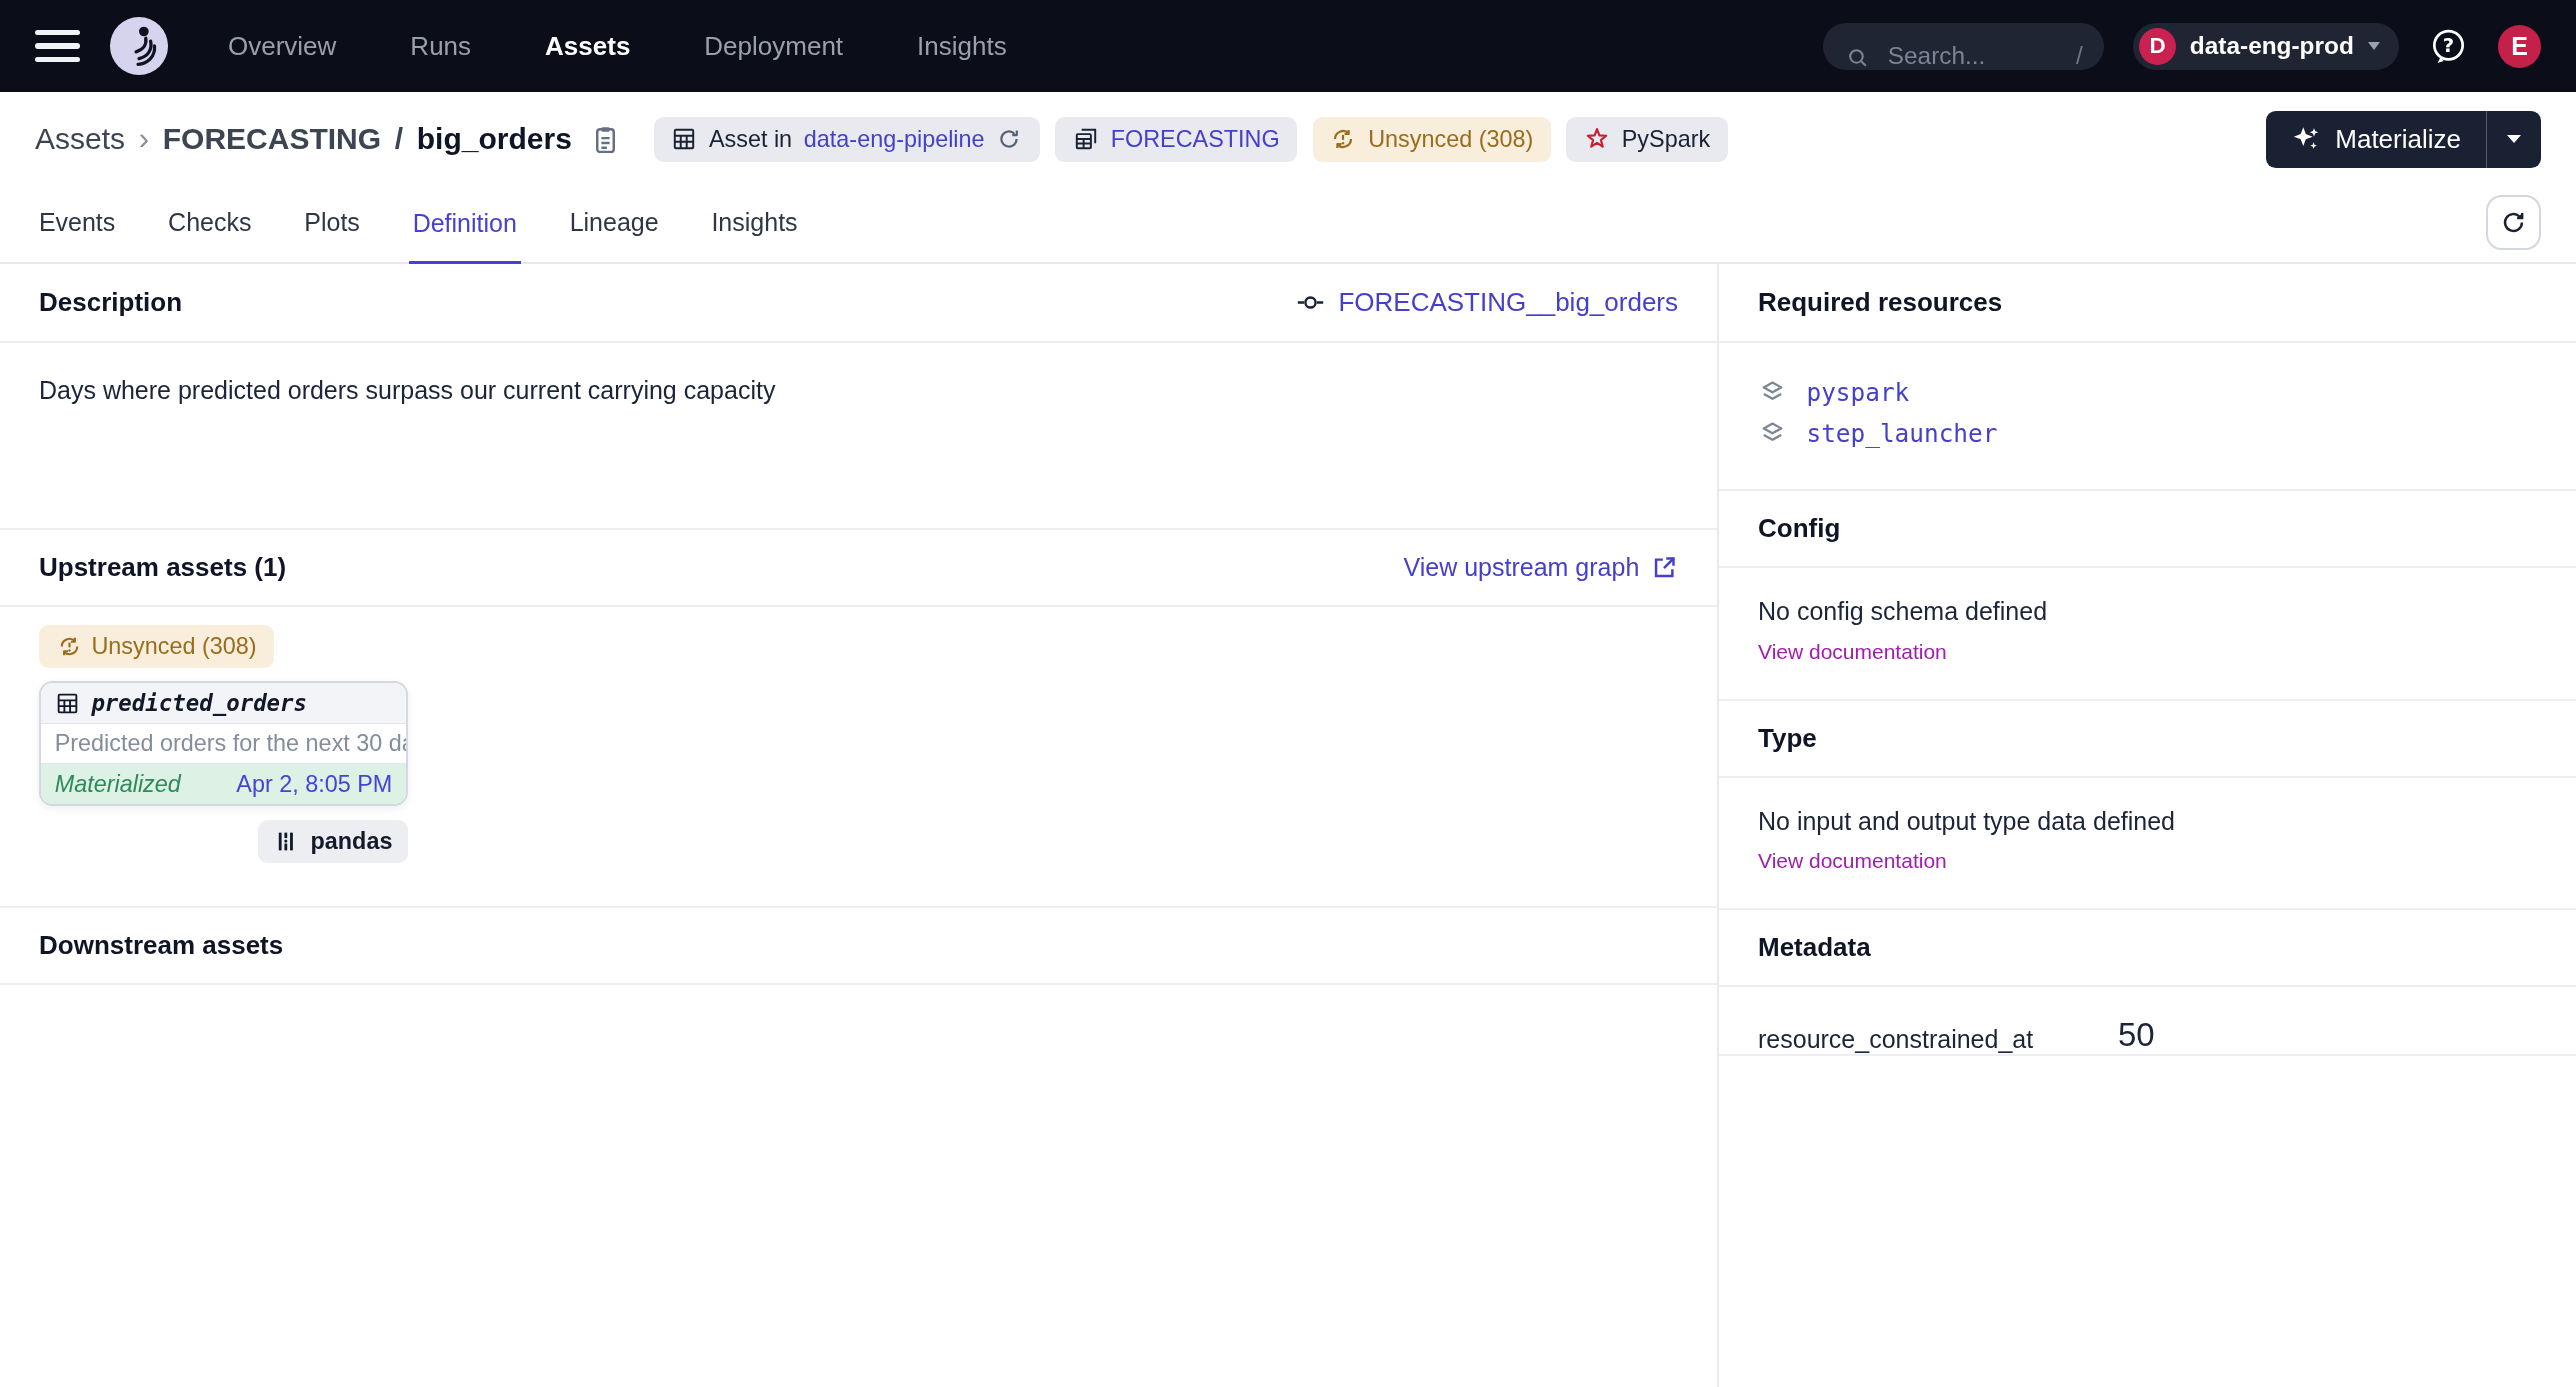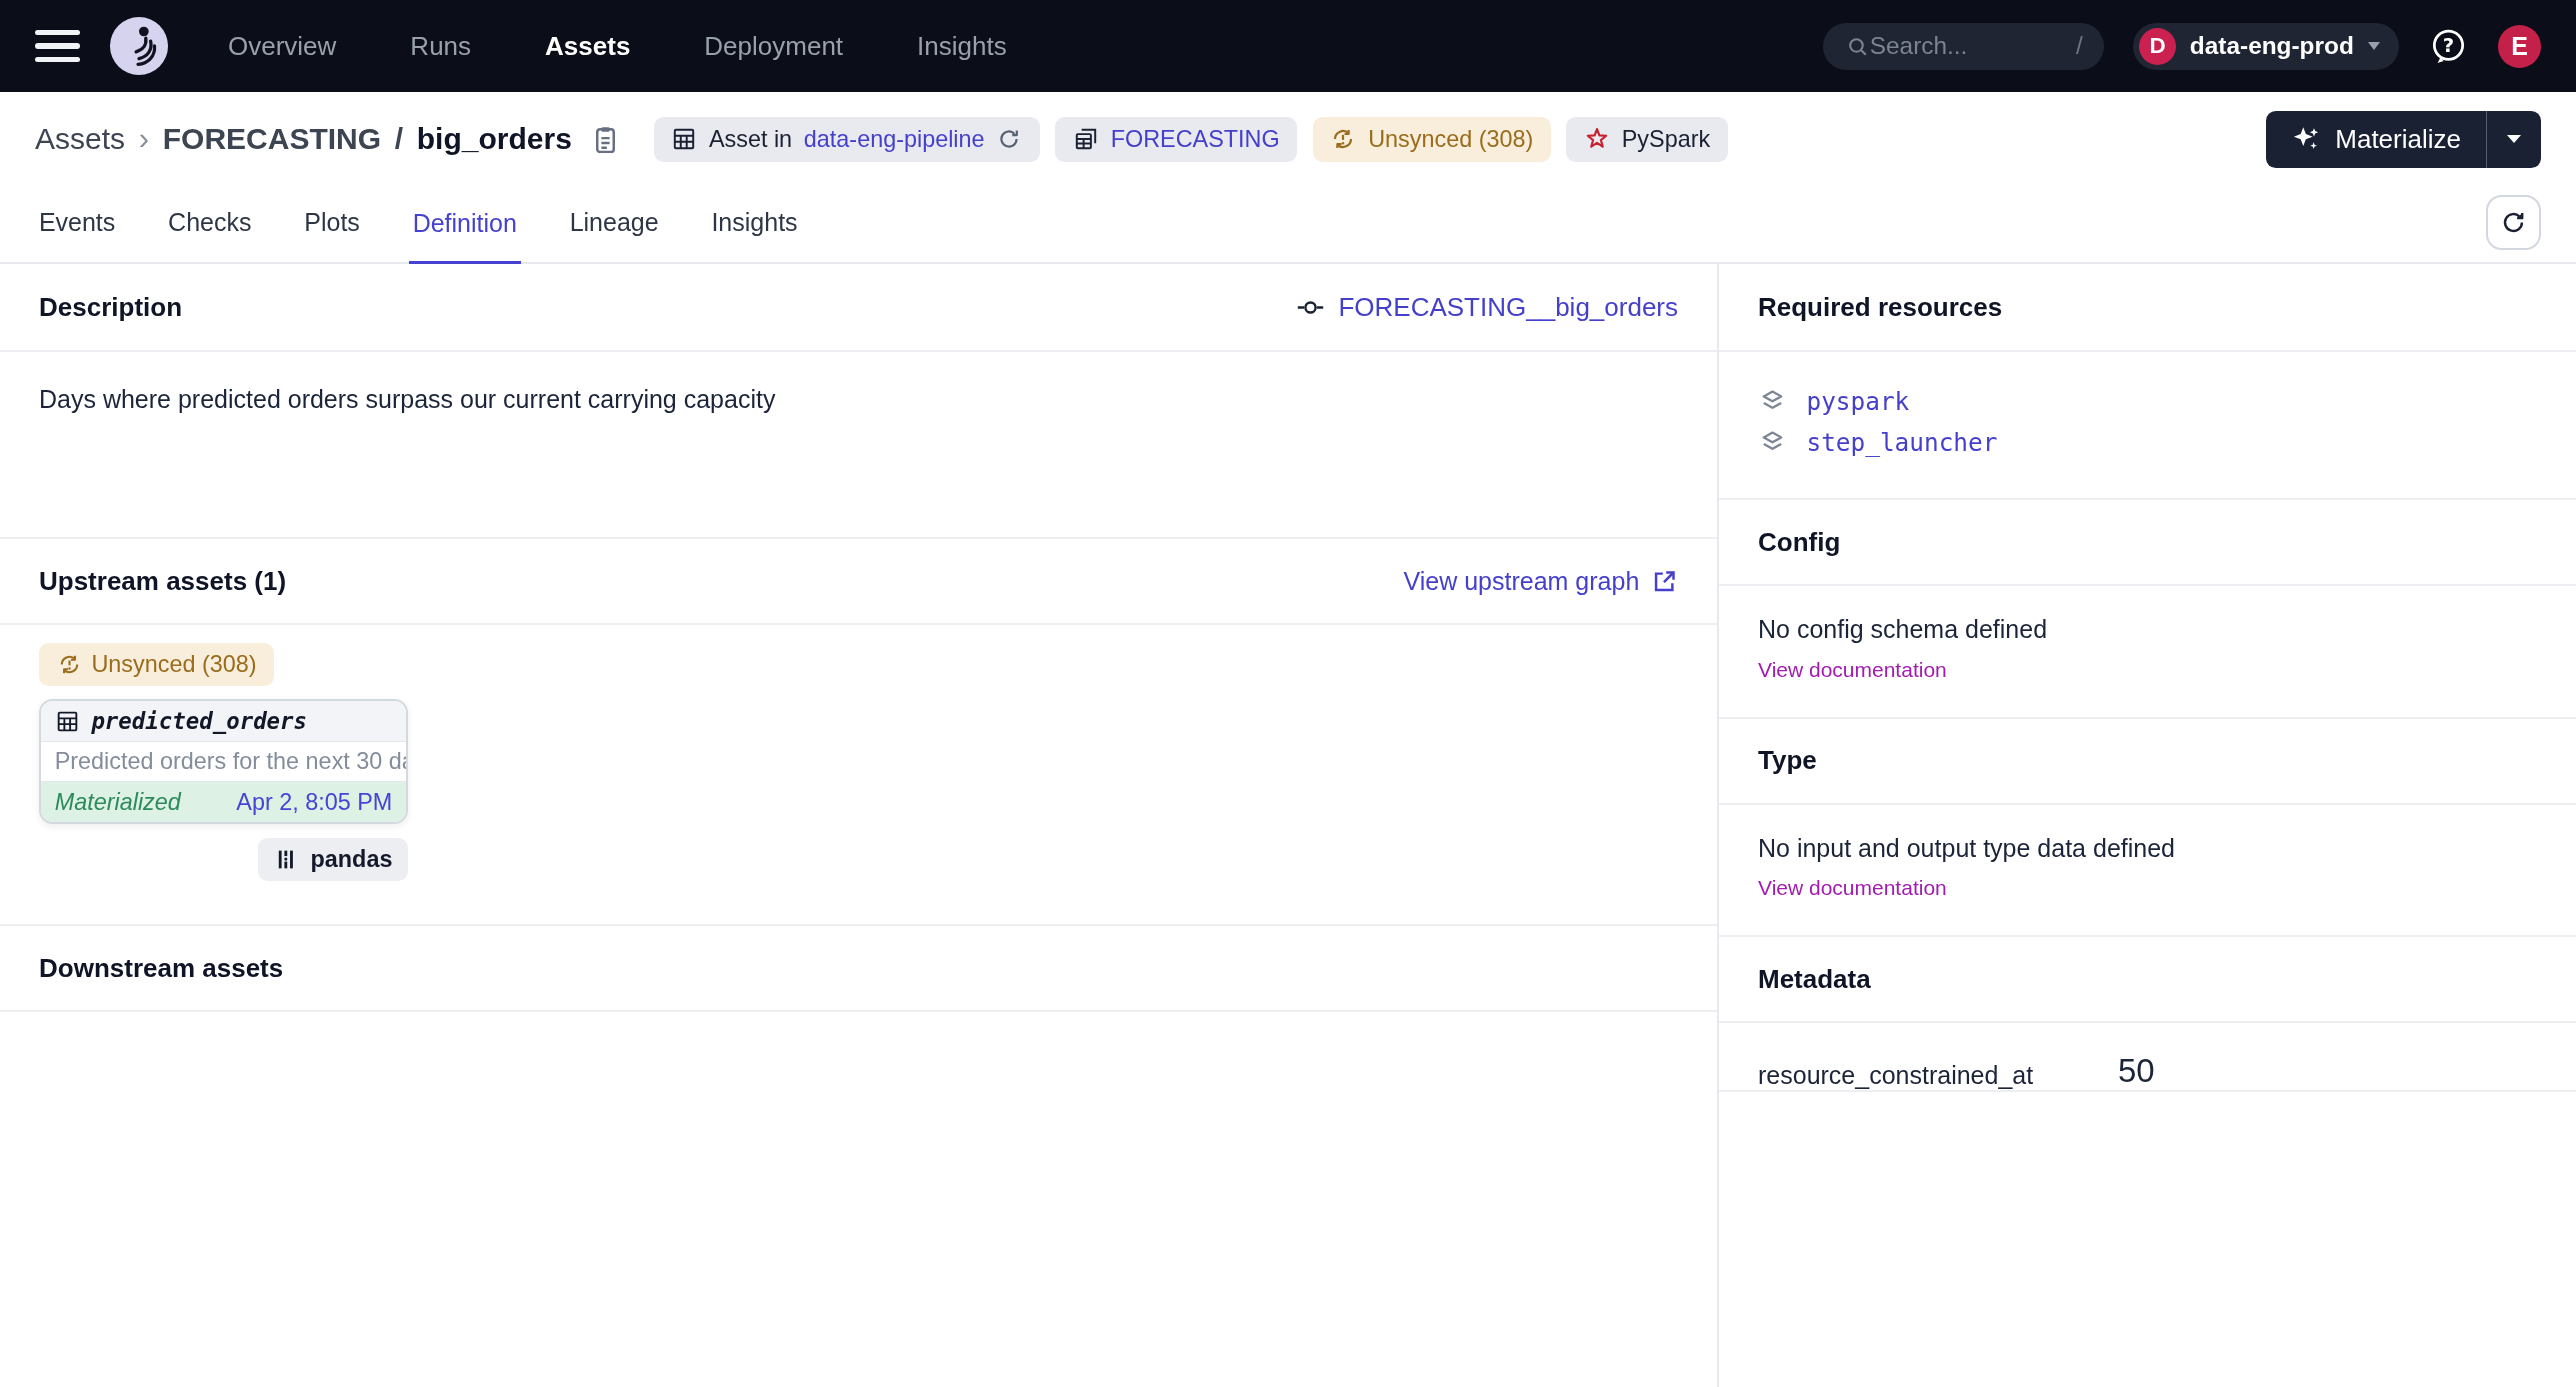--- a/index.html
+++ b/index.html
@@ -8,21 +8,21 @@
 
   
   .topnav { height:92px; background:#0b0e19; display:flex; align-items:center; padding:0 35px; }
   .hamburger { width:45px; height:33px; display:flex; flex-direction:column; justify-content:space-between; cursor:pointer; margin-right:29px; }
   .hamburger span { display:block; height:5.9px; border-radius:2.9px; background:#f2f3f7; }
   .logo { width:60px; height:60px; margin-right:59px; flex:0 0 auto; }
   .nav-items { display:flex; gap:74px; font-size:26px; color:#99a0ac; }
   .nav-item { cursor:pointer; }
   .nav-item.active { color:#ffffff; font-weight:700; }
   .topnav-right { margin-left:auto; display:flex; align-items:center; gap:29px; }
-  .search-pill { width:281px; height:47px; border-radius:23.4px; background:#1f2532; display:flex; align-items:center; padding:0 21.5px; gap:0; }
+  .search-pill { width:281px; height:47px; border-radius:23.4px; background:#1f2532; display:flex; align-items:flex-end; padding:0 21.5px; gap:18px; }
   .search-pill .ph { color:#7c8493; font-size:24.4px; }
   .search-pill .slash { margin-left:auto; color:#6d7584; font-size:24.4px; }
   .deploy-pill { height:47px; border-radius:23.4px; background:#1f2532; display:flex; align-items:center; gap:13.7px; padding:0 19.5px 0 5.9px; cursor:pointer; }
   .d-badge { width:37px; height:37px; border-radius:50%; background:#cb2150; color:#fff; font-weight:700; font-size:22.4px; display:grid; place-items:center; }
   .deploy-label { color:#fff; font-weight:600; font-size:24.4px; }
   .caret-down { width:0; height:0; border-left:6.8px solid transparent; border-right:6.8px solid transparent; border-top:8.8px solid #9aa1ac; }
   .avatar { width:43px; height:43px; border-radius:50%; background:#c52049; color:#fff; font-weight:600; font-size:25px; display:grid; place-items:center; cursor:pointer; }
 
   
   .page-header { height:94px; display:flex; align-items:center; padding:0 35px; gap:15.6px; }
@@ -47,21 +47,21 @@
   .tabs-row { height:78px; border-bottom:2px solid #e7e9ee; display:flex; align-items:flex-end; padding:0 35px; position:relative; }
   .tab { font-size:25px; color:#2e3646; padding:0 3.9px 25px; margin-right:45px; cursor:pointer; }
   .tab.active { color:#4642d1; border-bottom:3.9px solid #4642d1; margin-bottom:-2px; padding-bottom:23.4px; }
   .refresh-btn { position:absolute; right:35px; bottom:11.7px; width:55px; height:55px; border:2px solid #d3d7df; border-radius:15.6px; background:#fff; display:grid; place-items:center; color:#1a2133; cursor:pointer; }
 
   
   .content { display:flex; height:1124px; }
   .left-col { flex:1 1 auto; min-width:0; }
   .right-col { width:859px; flex:0 0 auto; border-left:2px solid #e7e9ee; }
 
-  .section-header { height:88px; display:flex; align-items:center; justify-content:space-between; padding:0 39px; border-bottom:2px solid #eceef2; }
+  .section-header { height:79px; display:flex; align-items:center; justify-content:space-between; padding:0 39px; border-bottom:2px solid #eceef2; }
   .section-header.bordered-top { border-top:2px solid #eceef2; }
   .section-title { font-size:26px; font-weight:700; color:#0f1526; }
   .node-link { display:flex; align-items:center; gap:13.7px; font-size:26px; color:#4540cc; cursor:pointer; }
   .node-link svg { color:#1a2133; }
   .desc-body { height:185px; padding:33px 39px 0; font-size:25px; color:#1b2438; }
   .upstream-body { height:299px; padding:17.6px 39px 0; }
   .action-link { display:flex; align-items:center; gap:11.7px; font-size:25px; color:#4540cc; cursor:pointer; }
 
   .badge-pill { display:inline-flex; align-items:center; gap:9.8px; height:43px; border-radius:9.8px; background:#f8eedb; color:#9a6c1c; font-size:23.4px; padding:0 17.6px; }
 

